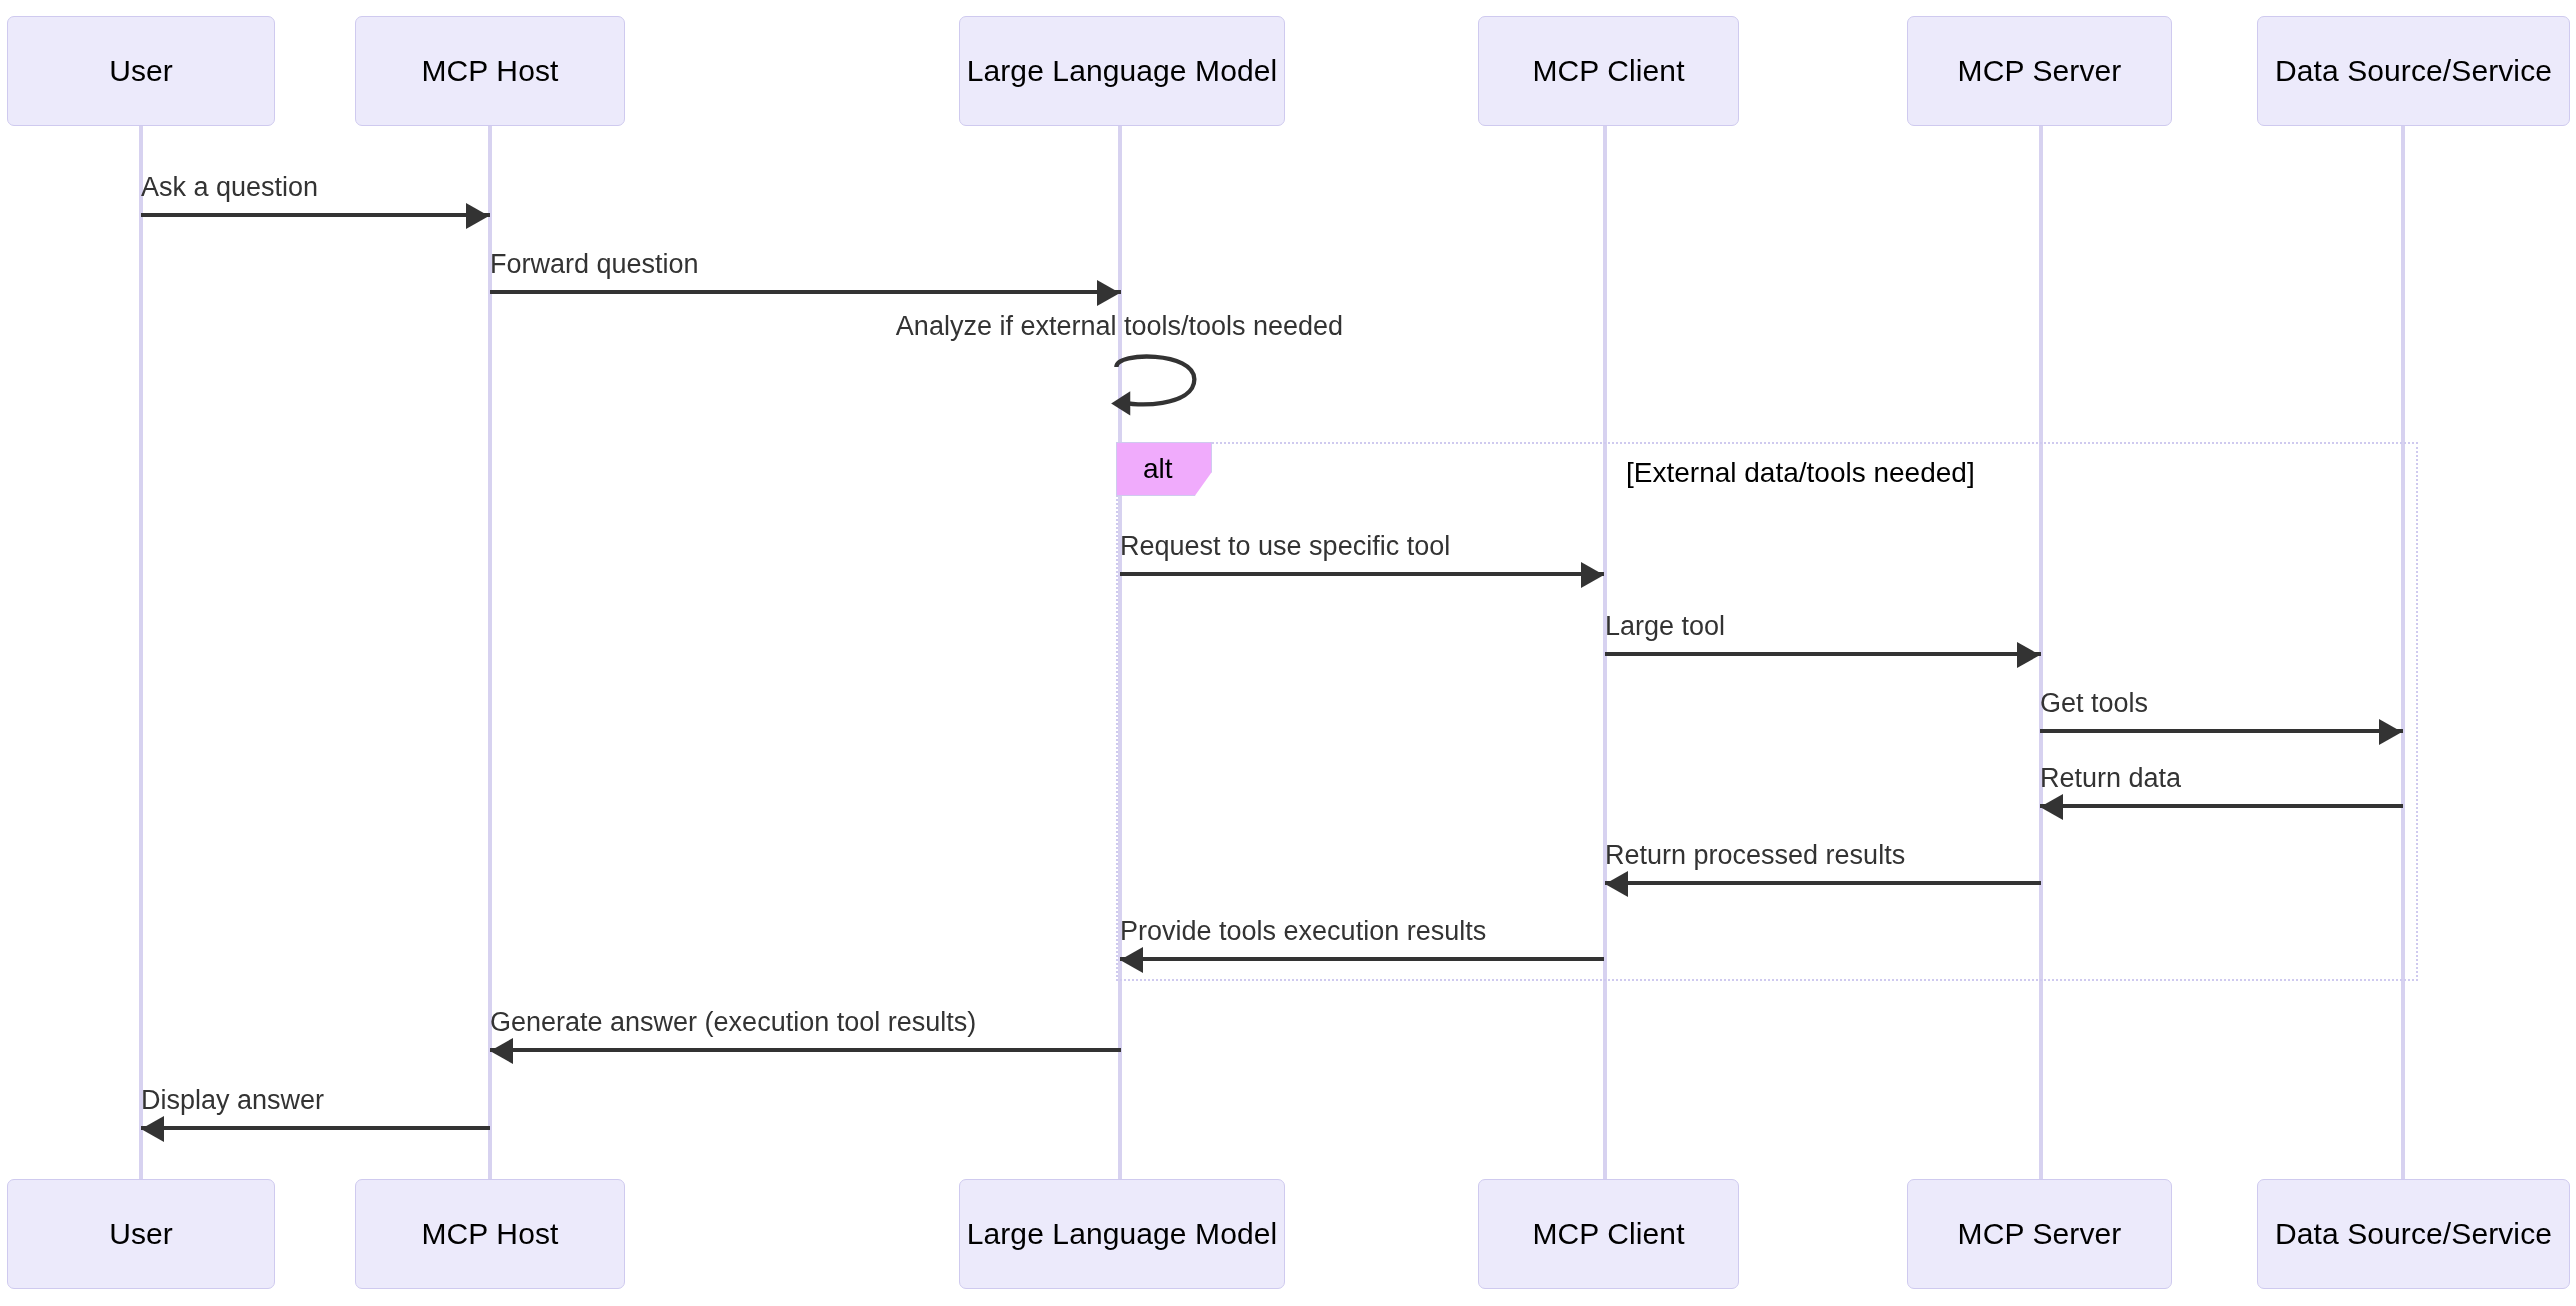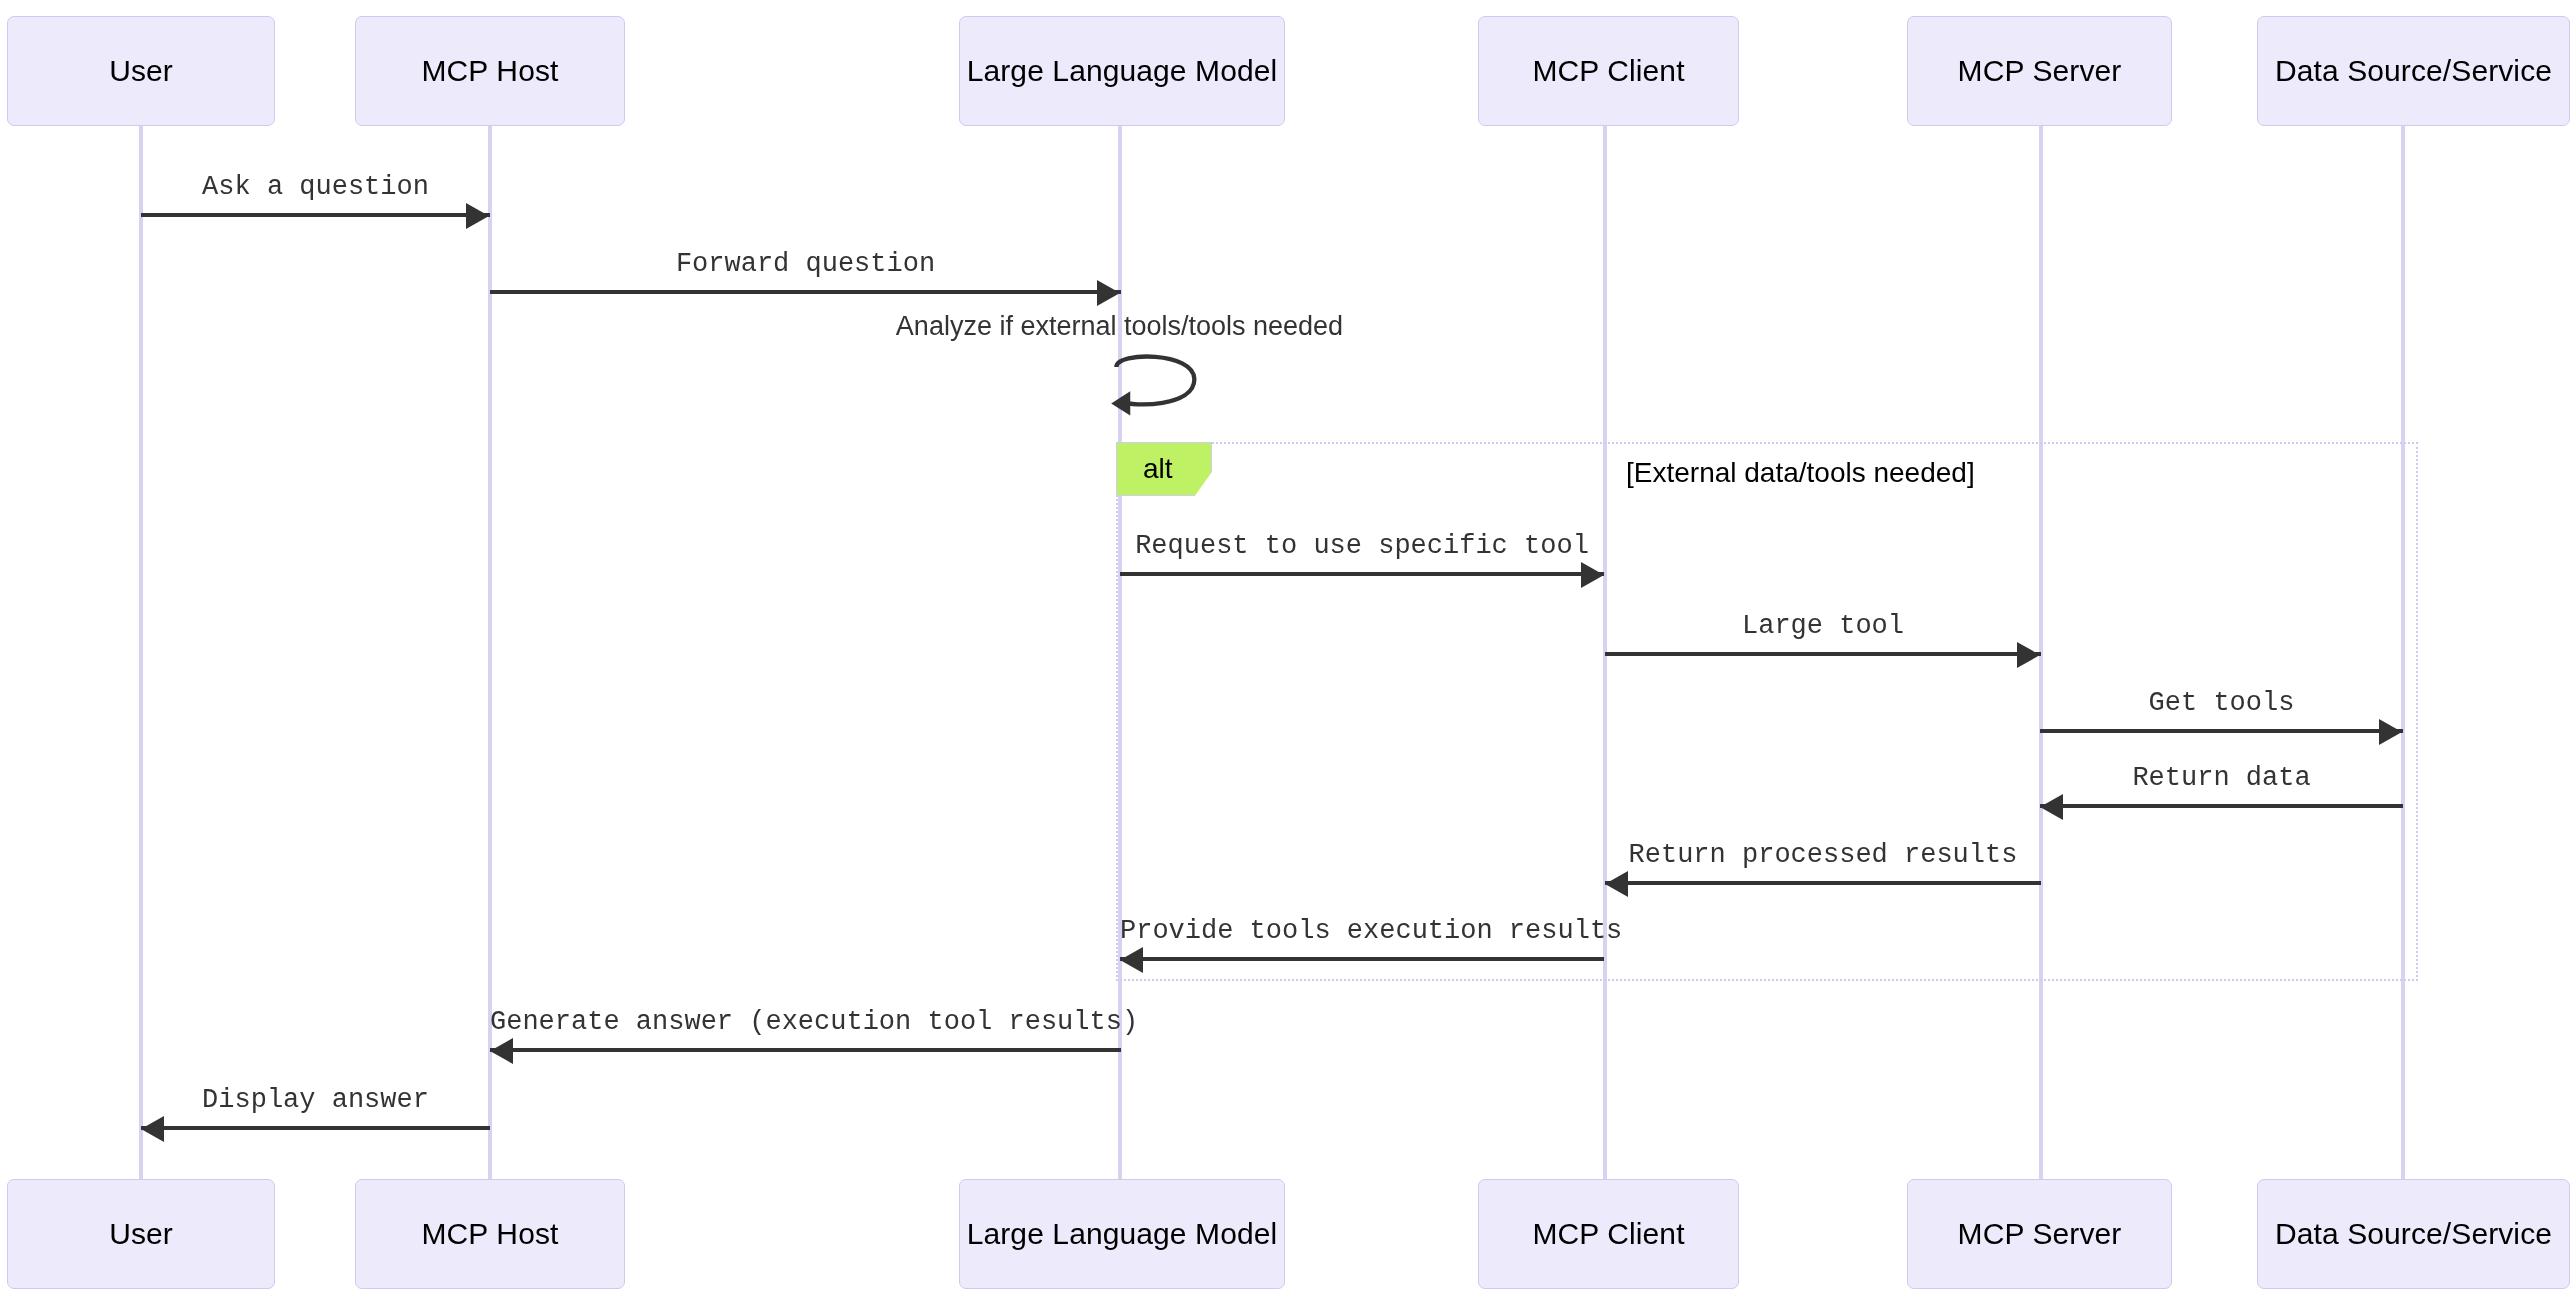--- a/index.html
+++ b/index.html
@@ -47,46 +47,45 @@
     width:0;height:0;
     border-top:13px solid transparent;
     border-bottom:13px solid transparent;
   }
   .msg.right .head{border-left:23.5px solid #333333;}
   .msg.left  .head{border-right:23.5px solid #333333;}
 
   .msg .label{
     position:absolute;
     bottom:12px;
-    text-align:center;
+    text-align:left;
     font-size:27px;
     color:#333333;
     white-space:nowrap;
     line-height:1;
-    font-family:Liberation Mono, monospace;
   }
 
   
   .selfmsg{position:absolute;z-index:4;}
   .selfmsg .label{
     position:absolute;
     font-size:27px;color:#333333;white-space:nowrap;line-height:1;
   }
 
   
   .alt-frame{
     position:absolute;
     border:2.6px dotted #CFCAEF;
     box-sizing:border-box;
     z-index:2;
     background:transparent;
   }
   .alt-tag{
     position:absolute;
-    background:#bef264;
+    background:#f0abfc;
     border:1.7px solid #CFCAEF;
     box-sizing:border-box;
     display:flex;align-items:center;
     padding-left:26px;
     font-size:28px;color:#000;
     z-index:5;
     clip-path:polygon(0 0, 100% 0, 100% 55%, 82% 100%, 0 100%);
   }
   .alt-cond{
     position:absolute;

